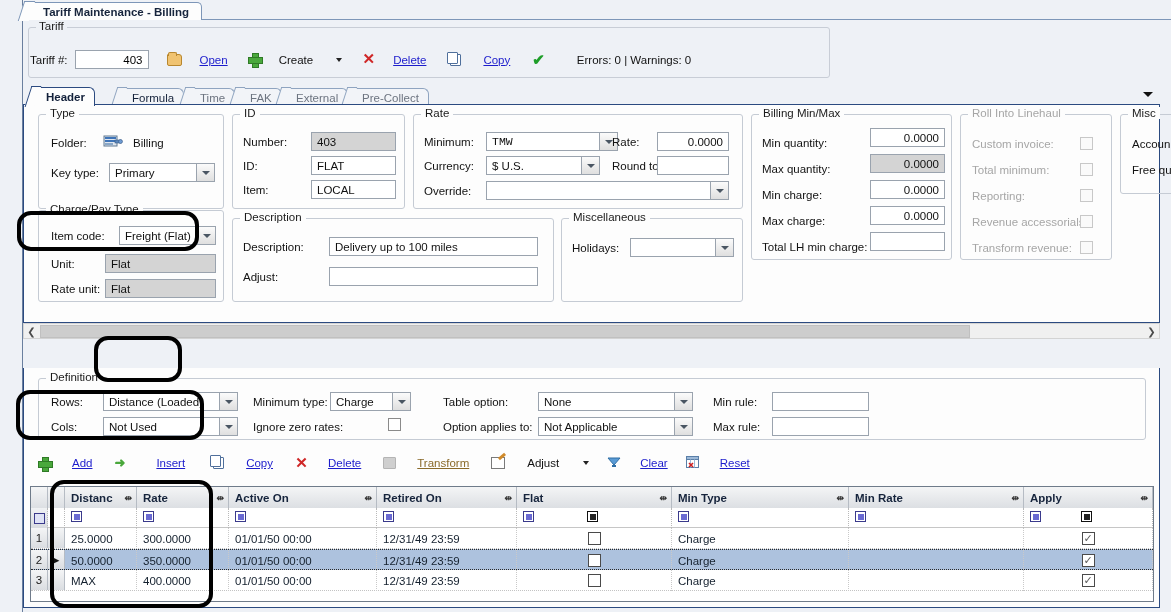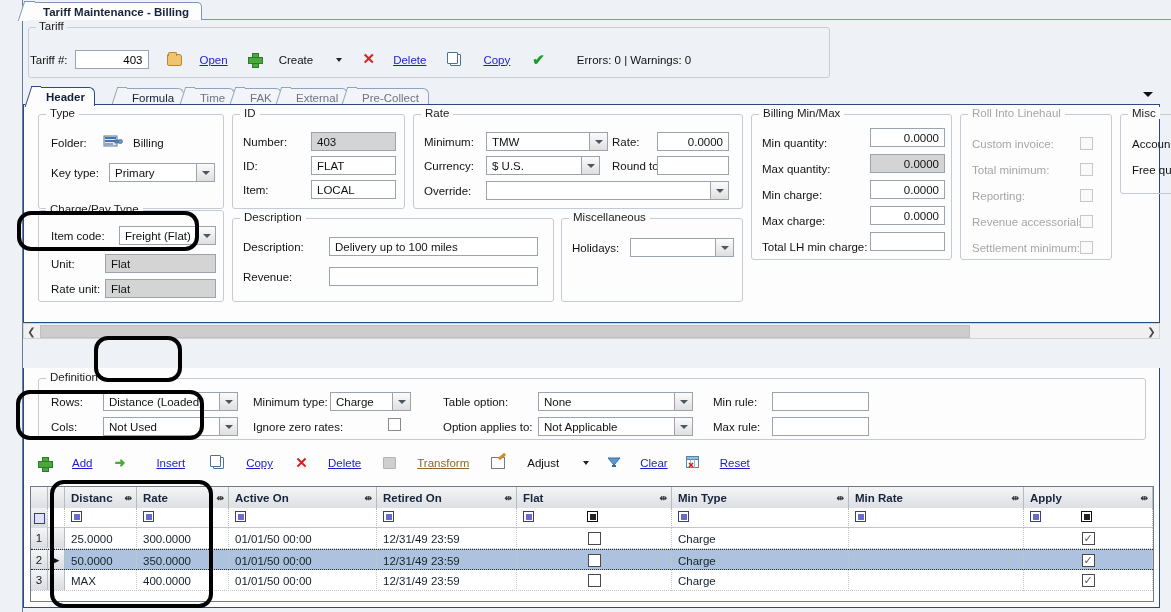--- a/index.html
+++ b/index.html
@@ -441,30 +441,30 @@
         <span>LOCAL</span>
       </div>
     </div>
 
     <div class="gbox" style="left:208px;top:113px;width:322px;height:84px;">
       <span class="legend">Description</span>
       <span class="lbl" style="position:absolute;left:10px;top:22px;">Description:</span>
       <div class="fld" style="left:96px;top:18px;width:209px;">
         <span>Delivery up to 100 miles</span>
       </div>
-      <span class="lbl" style="position:absolute;left:10px;top:52px;">Revenue:</span>
+      <span class="lbl" style="position:absolute;left:10px;top:52px;">Adjust:</span>
       <div class="fld" style="left:96px;top:48px;width:209px;">
         <span></span>
       </div>
     </div>
 
     <div class="gbox" style="left:389px;top:9px;width:330px;height:95px;">
       <span class="legend">Rate</span>
       <span class="lbl" style="position:absolute;left:10px;top:21px;">Minimum:</span>
-      <div class="combo" style="left:72px;top:17px;width:122px;">
+      <div class="combo" style="left:72px;top:17px;width:132px;font-family:Liberation Mono, monospace;">
         <span>TMW</span>
         <span class="arrow-btn">
             <span class="chev"></span>
           </span>
       </div>
       <span class="lbl" style="position:absolute;left:198px;top:21px;">Rate:</span>
       <div class="fld num" style="left:243px;top:17px;width:72px;">
         <span>0.0000</span>
       </div>
 
@@ -517,21 +517,21 @@
     <div class="gbox dim" style="left:936px;top:9px;width:152px;height:146px;">
       <span class="legend">Roll Into Linehaul</span>
       <span class="lbl dim" style="position:absolute;left:11px;top:23px;">Custom invoice:</span>
       <span class="cb dim" style="left:119px;top:22px;"></span>
       <span class="lbl dim" style="position:absolute;left:11px;top:49px;">Total minimum:</span>
       <span class="cb dim" style="left:119px;top:48px;"></span>
       <span class="lbl dim" style="position:absolute;left:11px;top:75px;">Reporting:</span>
       <span class="cb dim" style="left:119px;top:74px;"></span>
       <span class="lbl dim" style="position:absolute;left:11px;top:101px;">Revenue accessorials:</span>
       <span class="cb dim" style="left:119px;top:100px;"></span>
-      <span class="lbl dim" style="position:absolute;left:11px;top:127px;">Settlement minimum:</span>
+      <span class="lbl dim" style="position:absolute;left:11px;top:127px;">Transform revenue:</span>
       <span class="cb dim" style="left:119px;top:126px;"></span>
     </div>
 
     <div class="gbox" style="left:1096px;top:9px;width:80px;height:80px;">
       <span class="legend">Misc</span>
       <span class="lbl" style="position:absolute;left:11px;top:23px;">Accoun</span>
       <span class="lbl" style="position:absolute;left:11px;top:49px;">Free qu</span>
     </div>
   </div>
 

